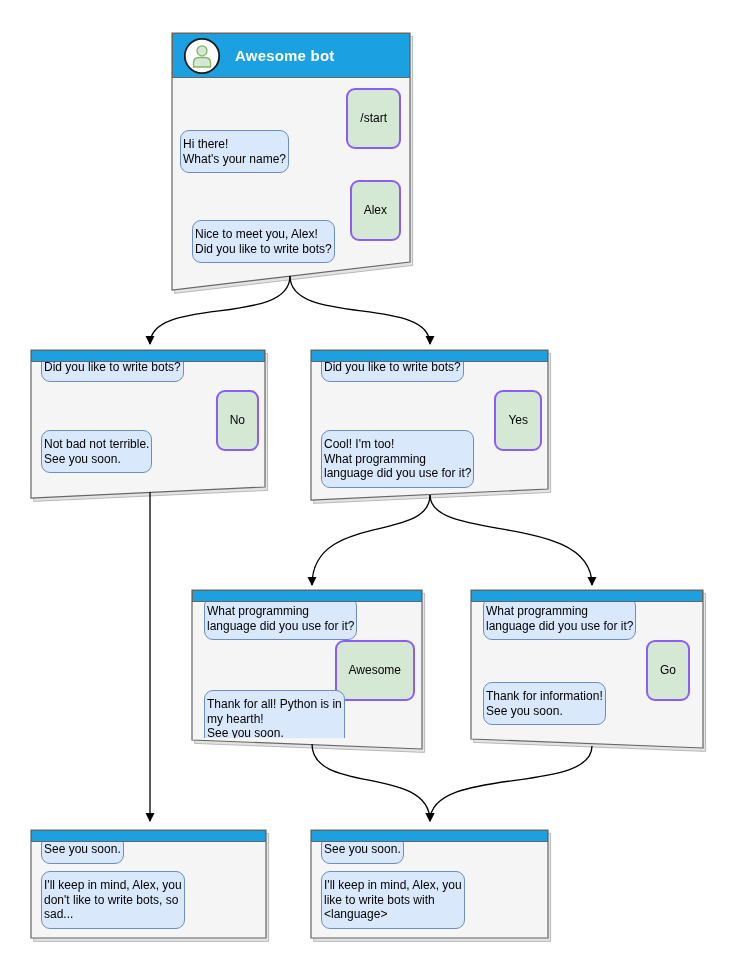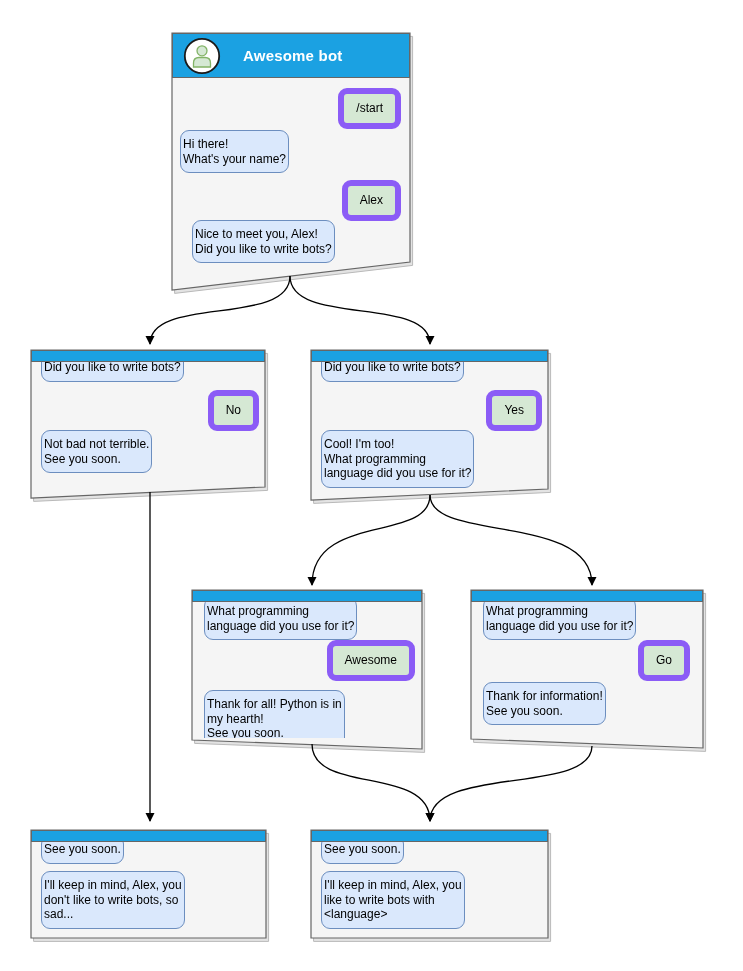--- a/index.html
+++ b/index.html
@@ -10,31 +10,31 @@
   #shapes { position:absolute; left:0; top:0; z-index:1; }
   .win-header {
     position:absolute; z-index:2; background:#1BA1E2; border:1px solid #666;
     box-sizing:border-box; display:flex; align-items:center;
   }
   .win-titlebar {
     position:absolute; z-index:3; background:#1BA1E2; border:1px solid #666;
     box-sizing:border-box;
   }
   .win-title {
-    color:#fff; font-size:15px; font-weight:bold; margin-left:22px;
+    color:#fff; font-size:15px; font-weight:bold; margin-left:14px;
     letter-spacing:0.2px;
   }
   .avatar { margin-left:10px; width:38px; height:38px; flex:0 0 auto; }
   .win-body { position:absolute; z-index:2; overflow:hidden; }
   .bubble {
     position:absolute; box-sizing:border-box; white-space:pre-line;
     font-size:12px; line-height:1.22; padding:6px 2px; border-radius:9px;
   }
   .bot  { background:#DAE8FC; border:1px solid #6C8EBF; }
-  .user { background:#D5E8D4; border:6px solid #8b5cf6; padding:7px 12px; }
+  .user { background:#D5E8D4; border:2px solid #8b5cf6; padding:21px 12px; }
 </style>
 </head>
 <body>
 
 <div id="canvas">
 
   <svg id="shapes" width="743" height="971" viewBox="0 0 743 971">
     <defs>
       <marker id="arrow" markerWidth="12" markerHeight="12" refX="8" refY="4.5" orient="auto" markerUnits="userSpaceOnUse">
         <path d="M0,0 L9,4.5 L0,9 z" fill="#000"></path>

